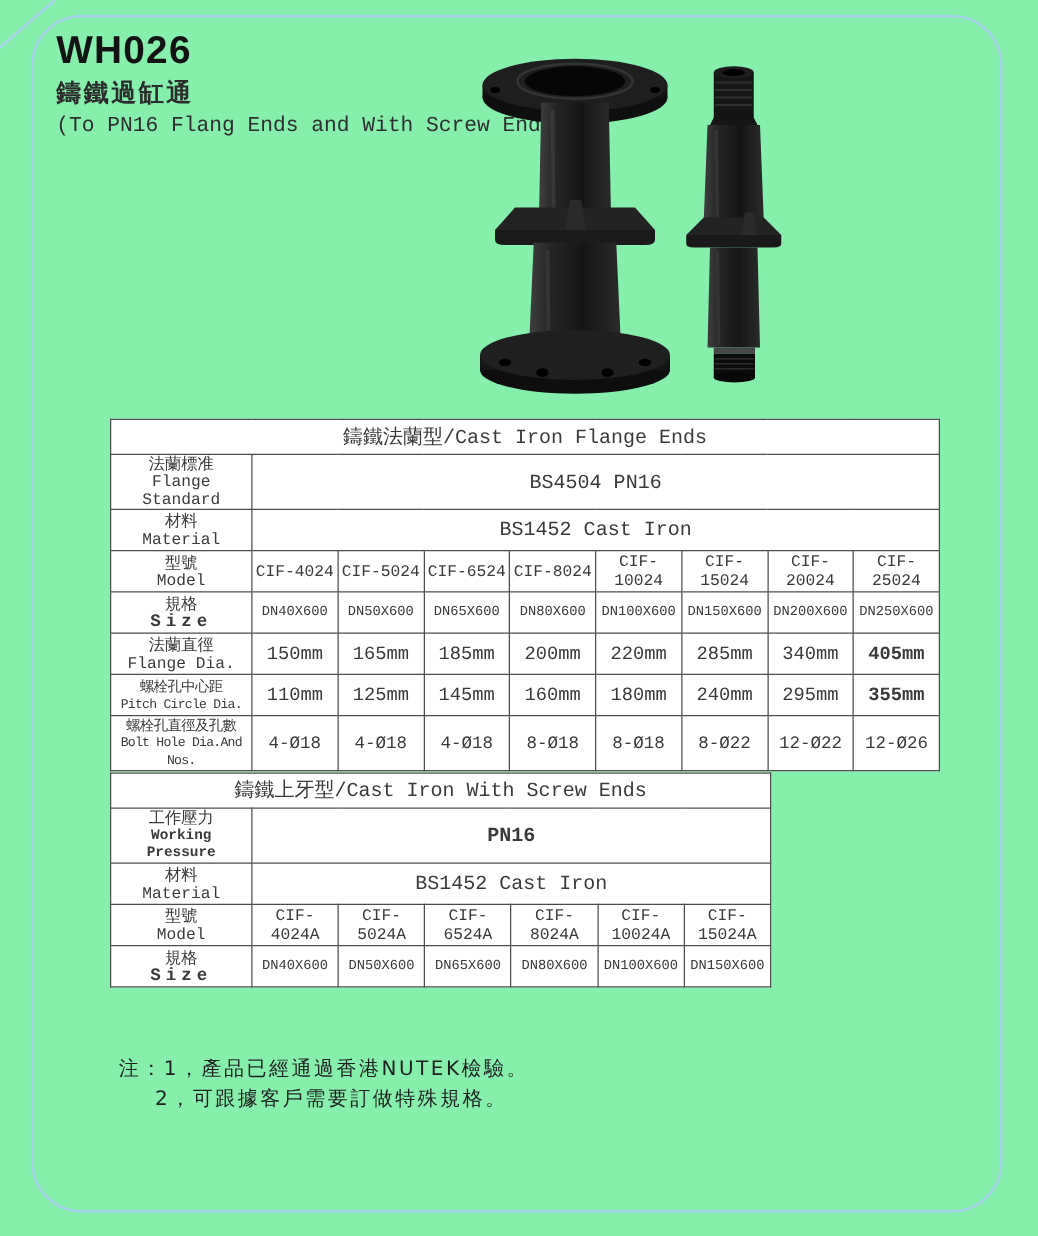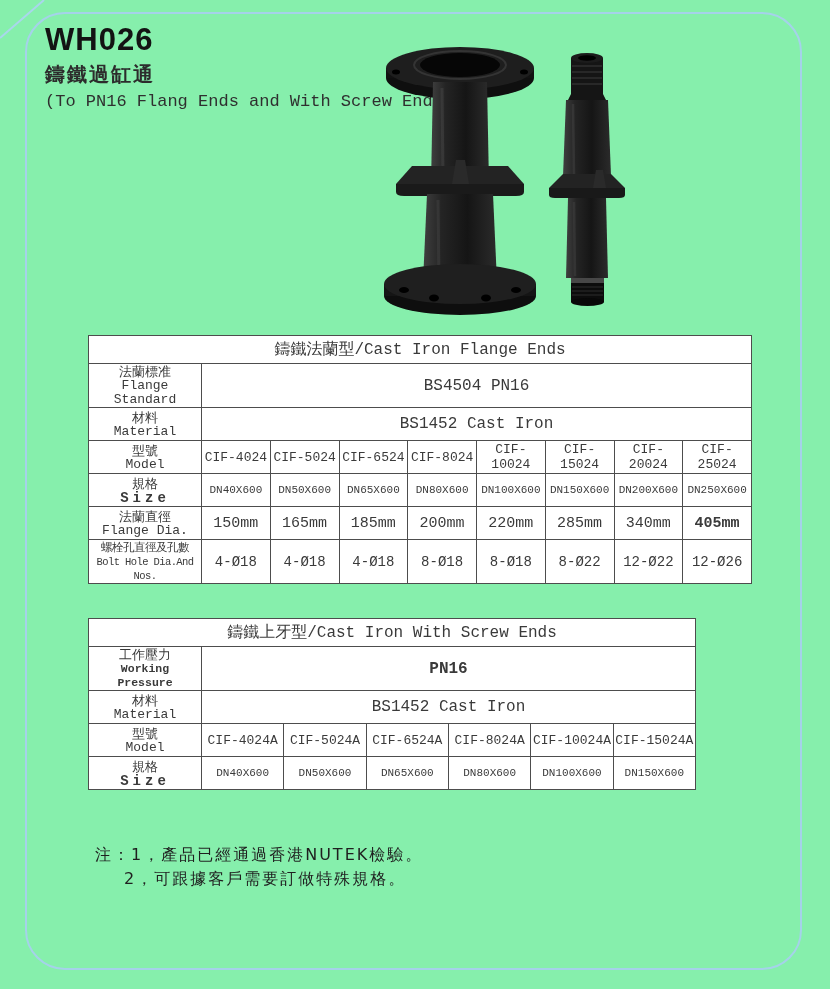--- a/index.html
+++ b/index.html
@@ -27,21 +27,21 @@
   .hdr .en2   { font-size:17px; margin-top:4px; color:#2f2f2f;
                 font-family:"Liberation Mono", monospace; }
 
   .product-photos { position:absolute; left:382px; top:44px; }
 
   
   .spec-table { position:absolute; border-collapse:collapse; table-layout:fixed; background:#fff; }
   .spec-table td { border:1px solid #4d4d4d; text-align:center; vertical-align:middle;
                    padding:0 1px; color:#3a3a3a; overflow:hidden; }
   .t1 { left:88px; top:335px; width:664px; }
-  .t2 { left:88px; top:618px; width:608px; }
+  .t2 { left:88px; top:618px; width:529px; }
   .col-label { width:113px; }
   .t-title { height:28px; font-size:16px; color:#2e2e2e;
              font-family:"Liberation Mono","DejaVu Sans", monospace; }
   .spec-table tr.r { height:33px; }
   .label .zh { font-size:13px; line-height:15px; font-family:"DejaVu Sans", sans-serif; }
   .label .zh.sm { font-size:11.5px; letter-spacing:-0.5px; }
   .label .en { font-size:13px; line-height:14px; font-family:"Liberation Mono", monospace; }
   .label .en.sm { font-size:10.5px; letter-spacing:-0.6px; }
   .label .en.bold { font-weight:700; font-size:11.5px;text-align:center; }
   .label .en.spread { letter-spacing:4px; font-weight:700; font-size:14px; }
@@ -195,20 +195,34 @@
       <td class="val v-mm">165mm</td>
       <td class="val v-mm">185mm</td>
       <td class="val v-mm">200mm</td>
       <td class="val v-mm">220mm</td>
       <td class="val v-mm">285mm</td>
       <td class="val v-mm">340mm</td>
       <td class="val v-mm v-bold">405mm</td>
     </tr>
     <tr class="r">
       <td class="label">
+        <div class="zh sm">螺栓孔中心距</div>
+        <div class="en sm">Pitch Circle Dia.</div>
+      </td>
+      <td class="val v-mm">110mm</td>
+      <td class="val v-mm">125mm</td>
+      <td class="val v-mm">145mm</td>
+      <td class="val v-mm">160mm</td>
+      <td class="val v-mm">180mm</td>
+      <td class="val v-mm">240mm</td>
+      <td class="val v-mm">295mm</td>
+      <td class="val v-mm v-bold">355mm</td>
+    </tr>
+    <tr class="r">
+      <td class="label">
         <div class="zh sm">螺栓孔直徑及孔數</div>
         <div class="en sm">Bolt Hole Dia.And Nos.</div>
       </td>
       <td class="val v-bolt">4-Ø18</td>
       <td class="val v-bolt">4-Ø18</td>
       <td class="val v-bolt">4-Ø18</td>
       <td class="val v-bolt">8-Ø18</td>
       <td class="val v-bolt">8-Ø18</td>
       <td class="val v-bolt">8-Ø22</td>
       <td class="val v-bolt">12-Ø22</td>

